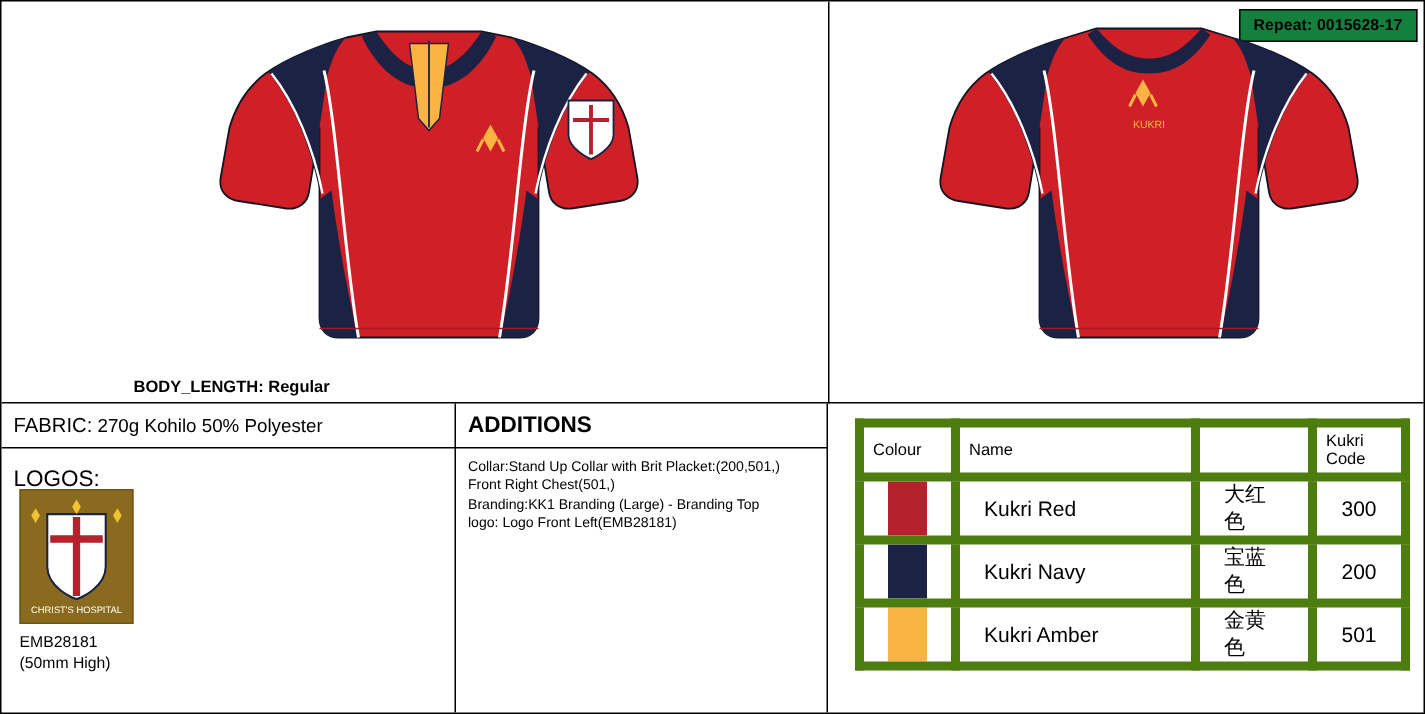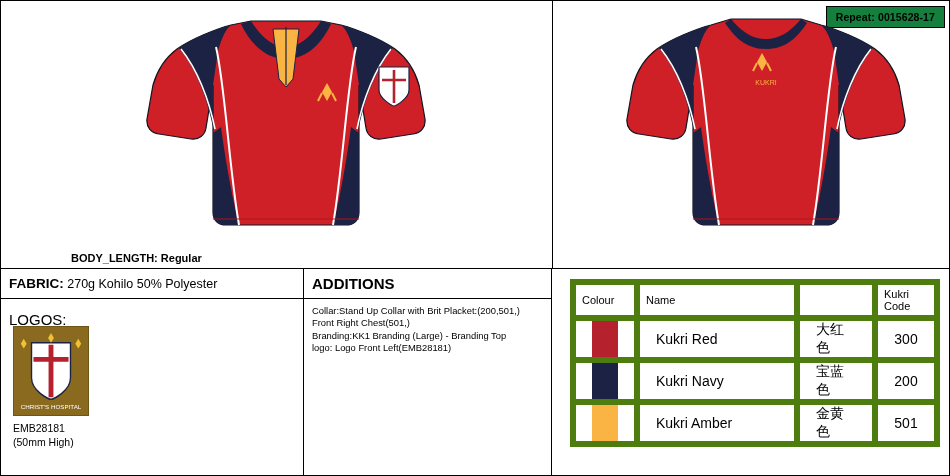--- a/index.html
+++ b/index.html
@@ -47,21 +47,21 @@
     background: #15803d;
     border: 1px solid #000;
     font-size: 10.5px;
     font-weight: bold;
     padding: 4px 9px;
     letter-spacing: 0.1px;
   }
 
   #body-length {
     position: absolute;
-    left: 70px;
+    left: 88px;
     top: 251px;
     font-size: 11px;
     font-weight: bold;
   }
   #body-length .val { font-weight: bold; }
 
   .shirt-wrap {
     position: absolute;
     top: 6px;
   }
@@ -94,21 +94,21 @@
   }
   #panel-colours {
     left: 551px;
     width: 399px;
   }
 
   #fabric-line {
     padding: 7px 0 0 8px;
     font-size: 12.5px;
   }
-  #fabric-line .lbl { font-weight: bold; font-size: 13.5px; }
+  #fabric-line .lbl { font-weight: normal; font-size: 13.5px; }
   #fabric-line .val { font-size: 12.5px; }
 
   #fabric-rule {
     position: absolute;
     left: 0;
     top: 29px;
     width: 303px;
     height: 1px;
     background: #000;
   }

